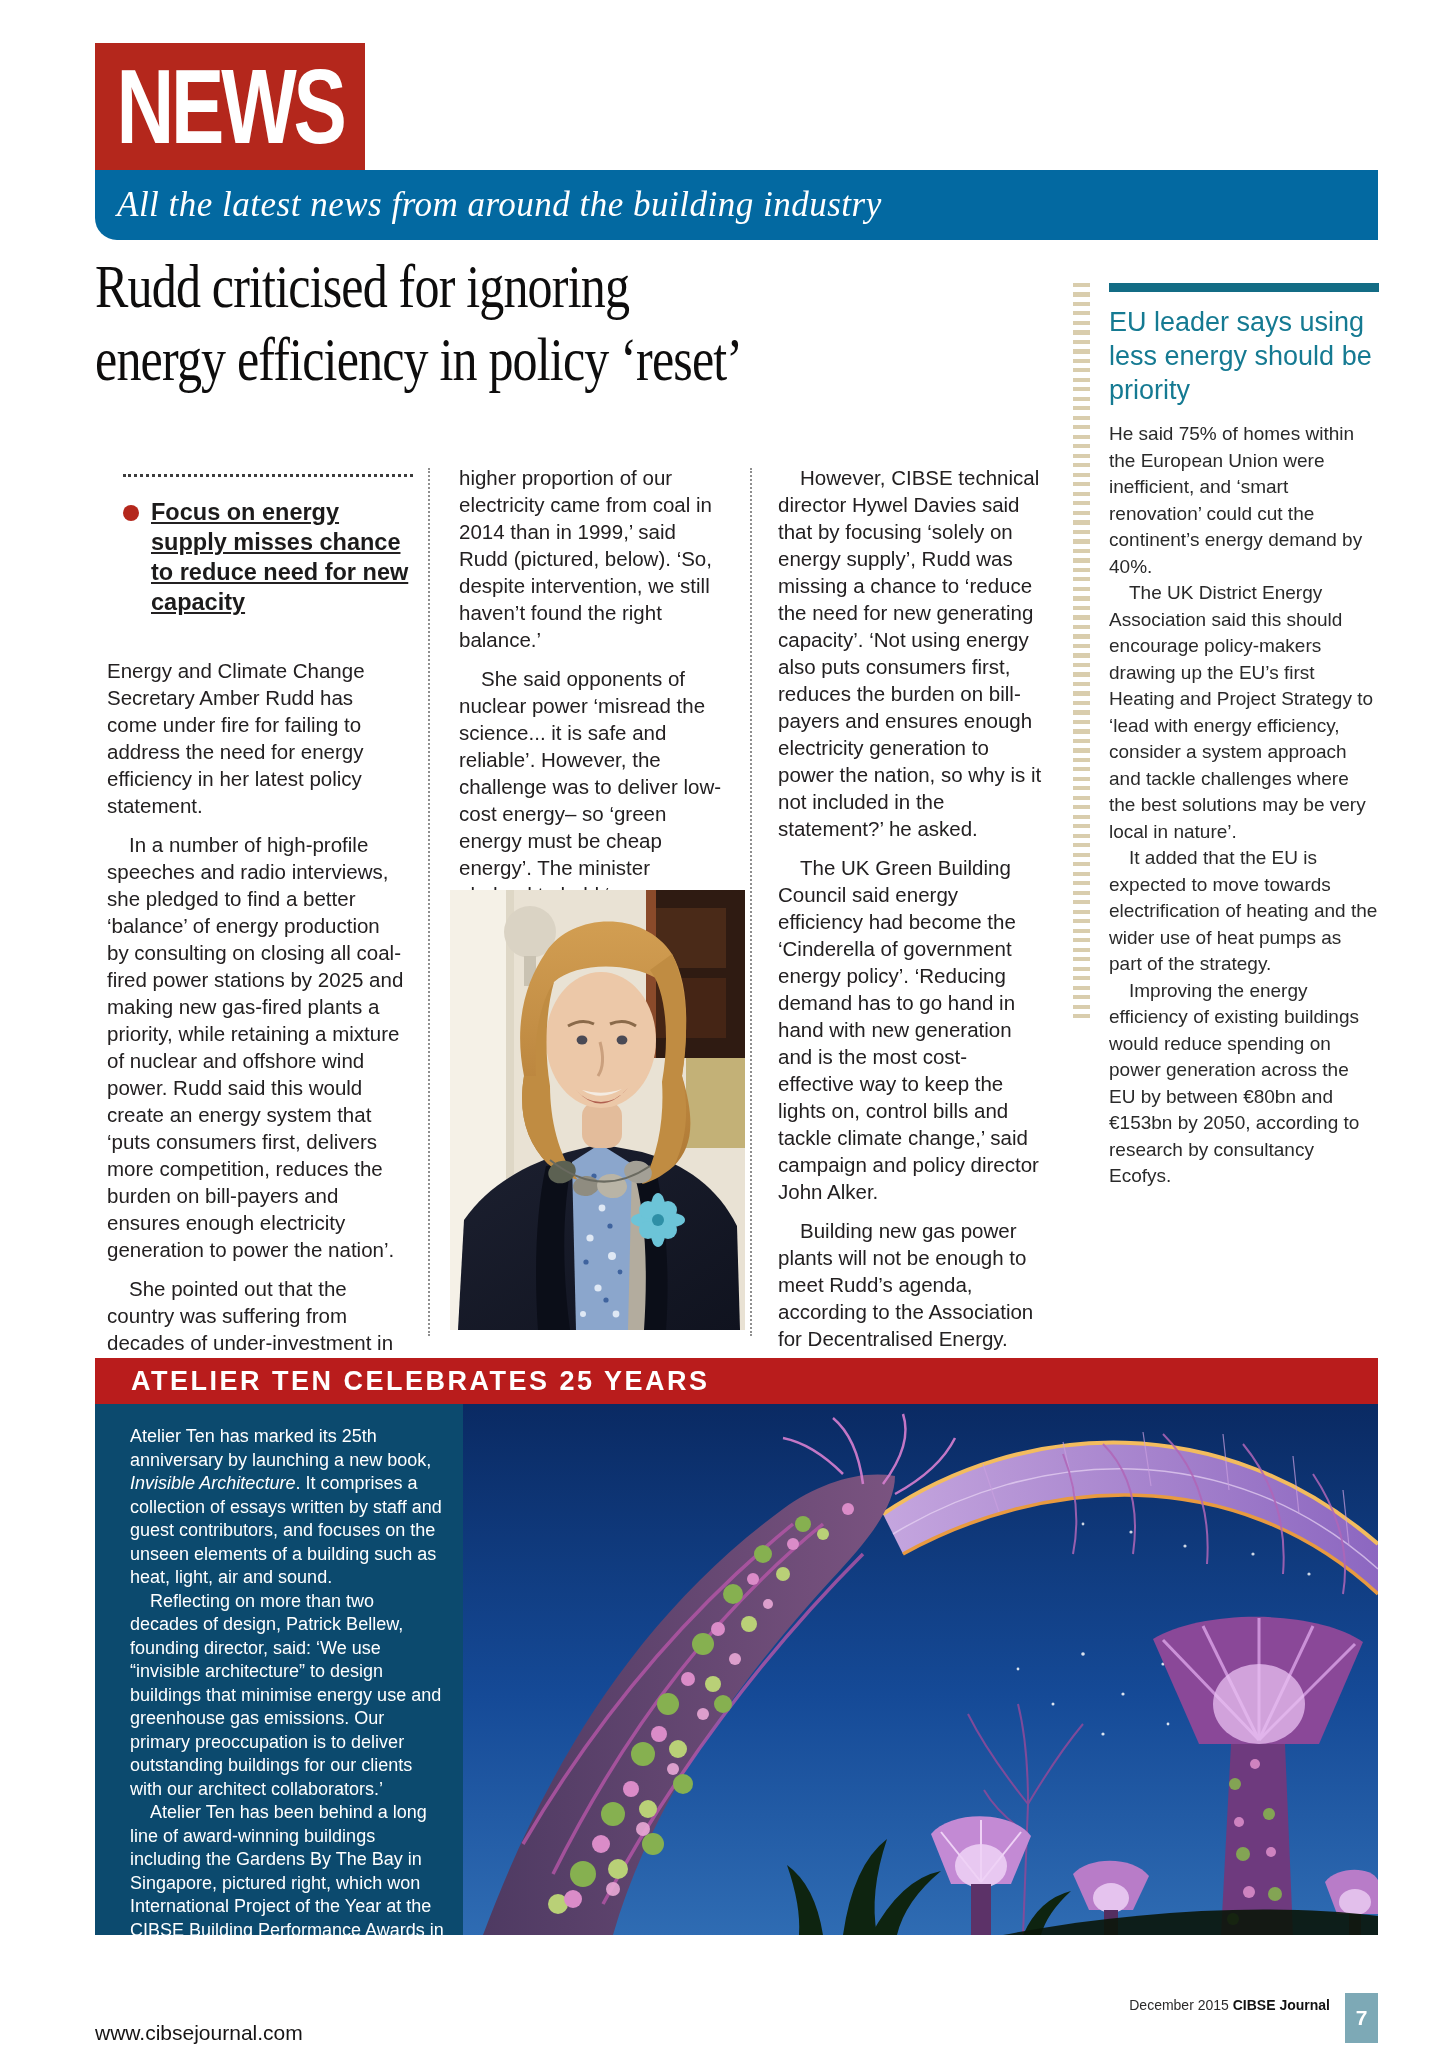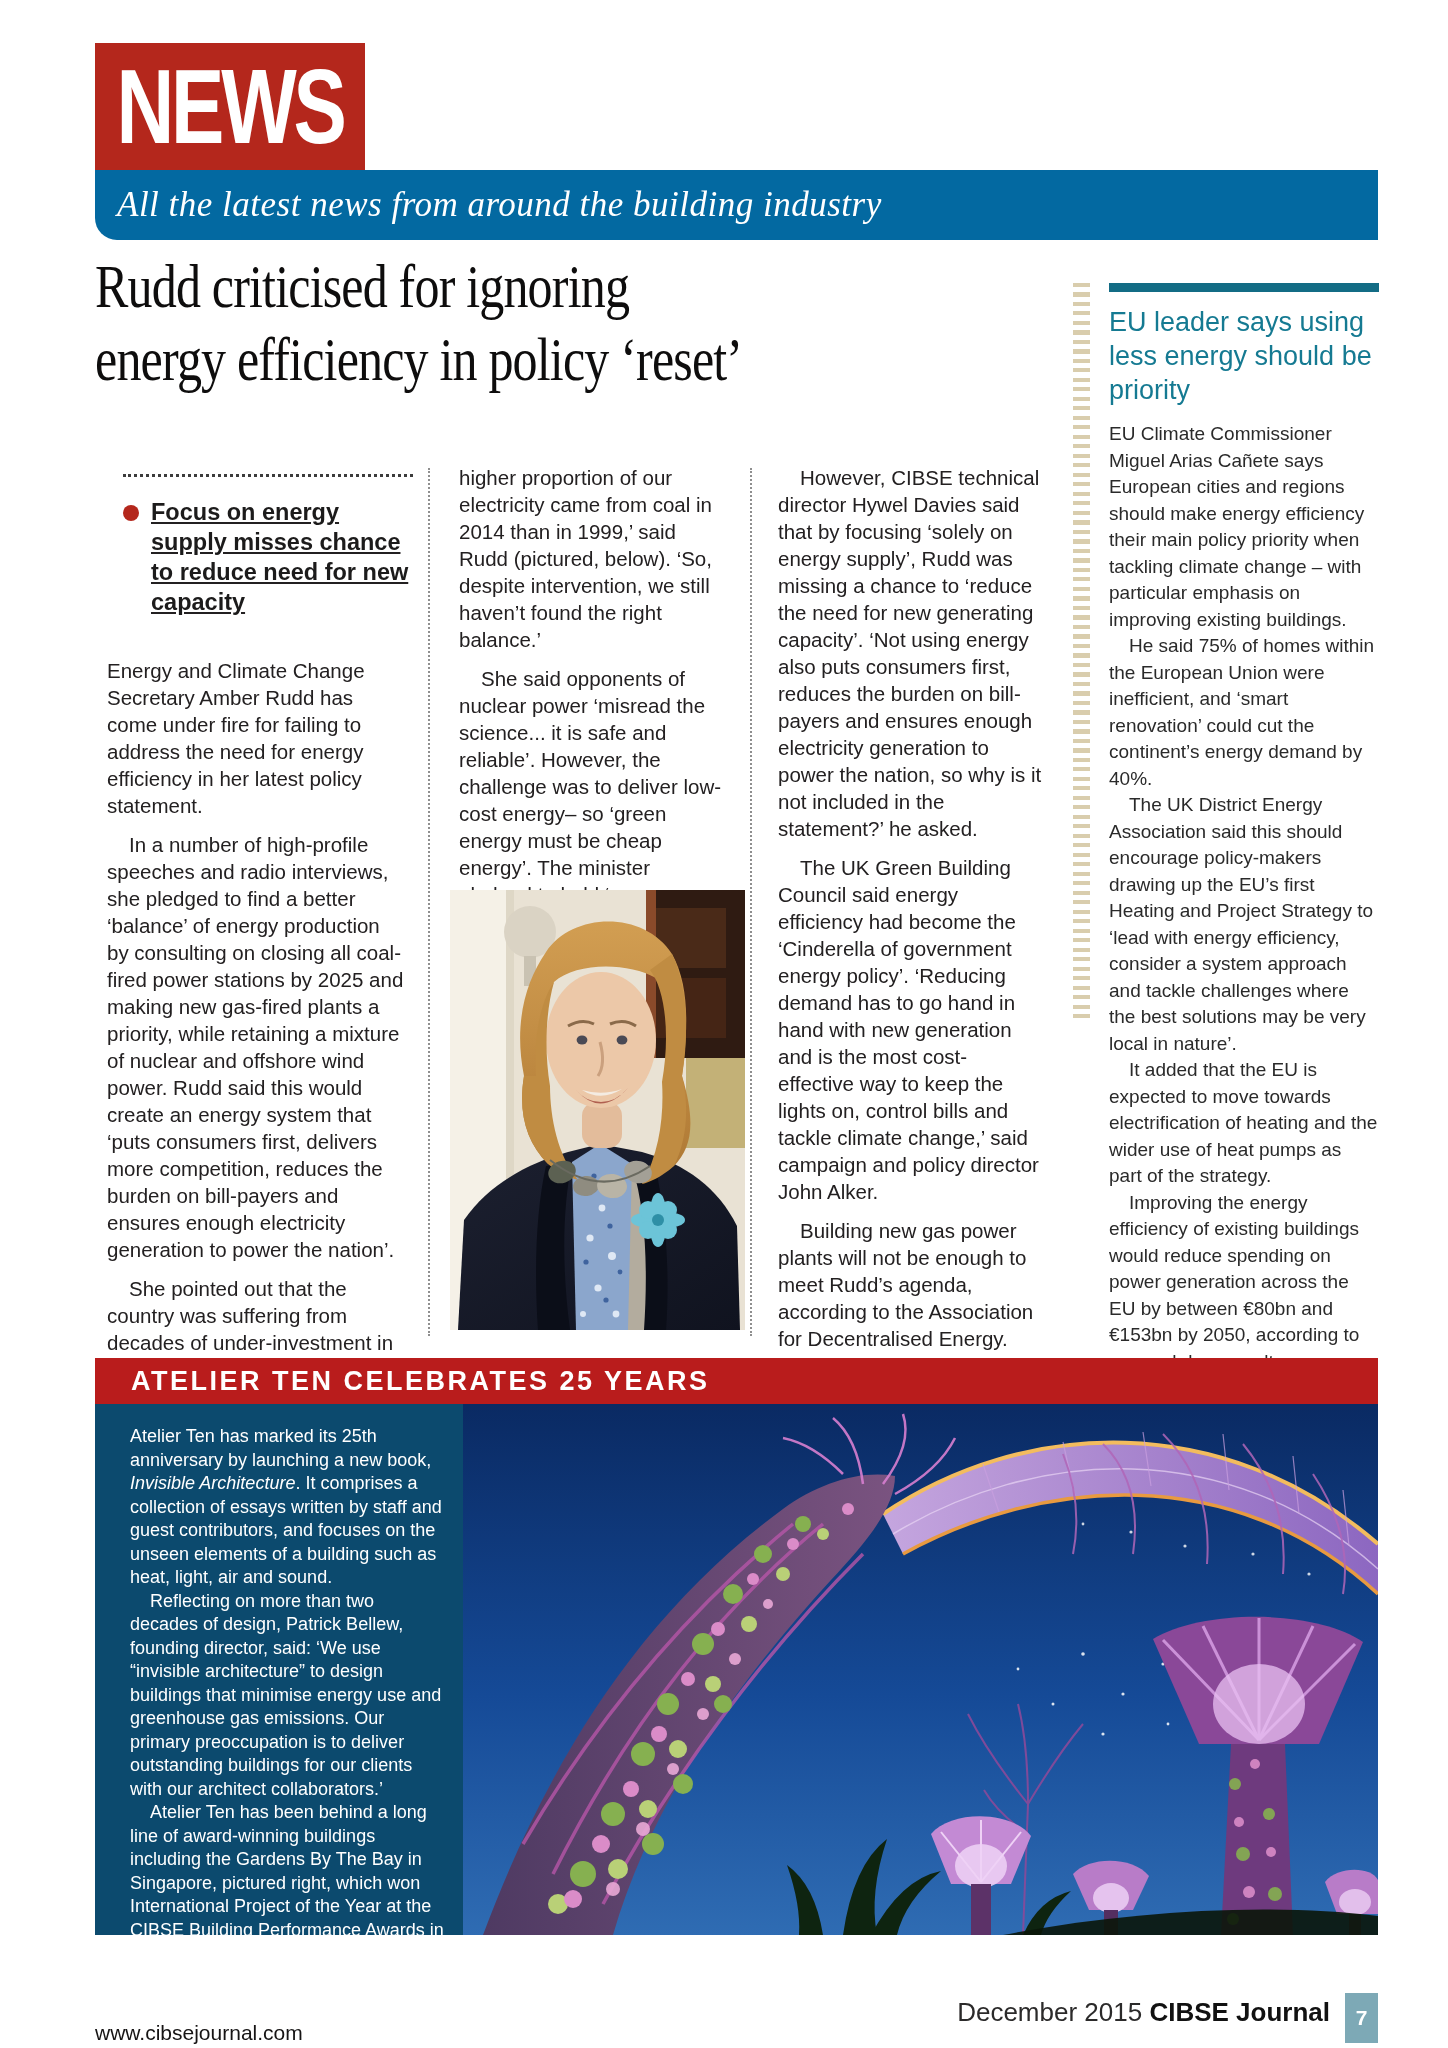--- a/index.html
+++ b/index.html
@@ -55,21 +55,21 @@
   .gold-banner span{color:#ffffff;font-weight:bold;font-size:27px;letter-spacing:2.5px;padding-left:36px;}
   .atelier-box{position:absolute;left:95px;top:1404px;width:368px;height:531px;background:#0c4a6e;
                box-sizing:border-box;padding:21px 18px 0 35px;overflow:hidden;}
   .atelier-box .at-body{color:#ffffff;font-size:18px;line-height:23.5px;}
   .atelier-box .at-body p{margin:0;}
   .atelier-box .at-body p + p{text-indent:20px;}
   .photo-trees{position:absolute;left:463px;top:1404px;width:915px;height:531px;overflow:hidden;}
 
   
   .footer-site{position:absolute;left:95px;top:1997px;font-weight:normal;font-size:21px;color:#161414;margin-top:24px;}
-  .footer-issue{position:absolute;right:118px;top:1997px;font-size:26px;color:#2b2a2a;text-align:right;}
+  .footer-issue{position:absolute;right:118px;top:1997px;font-size:14px;color:#2b2a2a;text-align:right;}
   .footer-issue b{color:#111;}
   .page-box{position:absolute;left:1345px;top:1993px;width:33px;height:50px;background:#7da9b6;
             display:flex;align-items:center;justify-content:center;color:#ffffff;
             font-weight:bold;font-size:21px;}
 </style>
 </head>
 <body>
 
 <div class="page">
 
@@ -197,21 +197,20 @@
       <p>However, CIBSE technical director Hywel Davies said that by focusing ‘solely on energy supply’, Rudd was missing a chance to ‘reduce the need for new generating capacity’. ‘Not using energy also puts consumers first, reduces the burden on bill-payers and ensures enough electricity generation to power the nation, so why is it not included in the statement?’ he asked.</p>
       <p>The UK Green Building Council said energy efficiency had become the ‘Cinderella of government energy policy’. ‘Reducing demand has to go hand in hand with new generation and is the most cost-effective way to keep the lights on, control bills and tackle climate change,’ said campaign and policy director John Alker.</p>
       <p>Building new gas power plants will not be enough to meet Rudd’s agenda, according to the Association for Decentralised Energy. Director Tim Rotheray said ‘putting productivity and efficiency at the heart of the reset’ would help to ‘decarbonise, improve security of supply and manage bills’.</p>
     </div>
 
   <div class="dash-col"></div>
   <div class="sidebar">
     <div class="bar"></div>
     <h2>EU leader says using less energy should be priority</h2>
     <div class="sb-body">
-        <p>EU Climate Commissioner Miguel Arias Cañete says European cities and regions should make energy efficiency their main policy priority when tackling climate change – with particular emphasis on improving existing buildings.</p>
         <p>He said 75% of homes within the European Union were inefficient, and ‘smart renovation’ could cut the continent’s energy demand by 40%.</p>
         <p>The UK District Energy Association said this should encourage policy-makers drawing up the EU’s first Heating and Project Strategy to ‘lead with energy efficiency, consider a system approach and tackle challenges where the best solutions may be very local in nature’.</p>
         <p>It added that the EU is expected to move towards electrification of heating and the wider use of heat pumps as part of the strategy.</p>
         <p>Improving the energy efficiency of existing buildings would reduce spending on power generation across the EU by between €80bn and €153bn by 2050, according to research by consultancy Ecofys.</p>
       </div>
   </div>
 
   <div class="gold-banner">
     <span>ATELIER TEN CELEBRATES 25 YEARS</span>
   </div>

